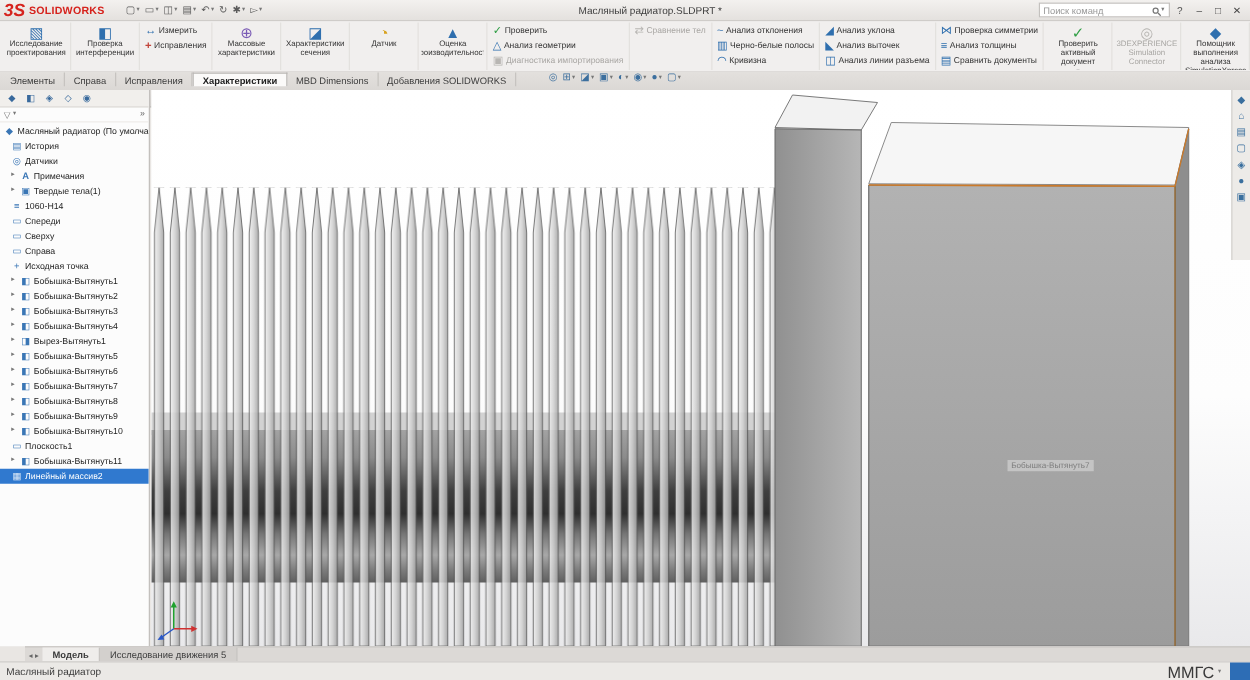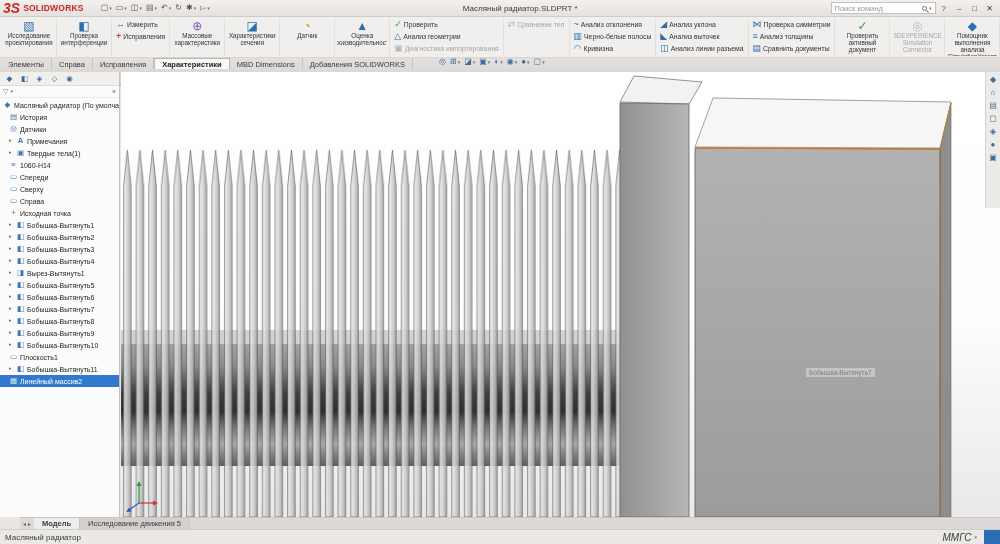--- a/index.html
+++ b/index.html
@@ -91,21 +91,21 @@
   .model-tabs{position:absolute;left:0;right:0;bottom:15px;height:12px;background:#dcd9d6;border-top:1px solid #c8c5c2;
     display:flex;align-items:stretch;font-size:7.5px;margin-left:20px;}
   .mnav{display:flex;align-items:center;padding:0 3px;color:#666;font-size:6px;gap:2px;}
   .mtab{display:flex;align-items:center;padding:0 8px;border-right:1px solid #c8c5c2;color:#3c3c3c;background:#d3d0cd;}
   .mtab.active{background:#efedeb;font-weight:bold;}
 
   
   .statusbar{position:absolute;left:0;right:0;bottom:0;height:15px;background:#ebe9e6;border-top:1px solid #d0cdca;
     display:flex;align-items:center;font-size:8px;color:#3a3a3a;padding-left:5px;}
   .sb-right{margin-left:auto;display:flex;align-items:center;gap:3px;}
-  .units{font-size:10px;font-style:italic;}
+  .units{font-size:13px;}
   .sb-corner{width:16px;height:14px;background:#2d6db5;margin-left:4px;}
 </style>
 </head>
 <body>
 
 <div class="titlebar">
   <span class="logo">3S</span>
   <span class="brand">SOLIDWORKS</span>
   <div class="qicons">
 

